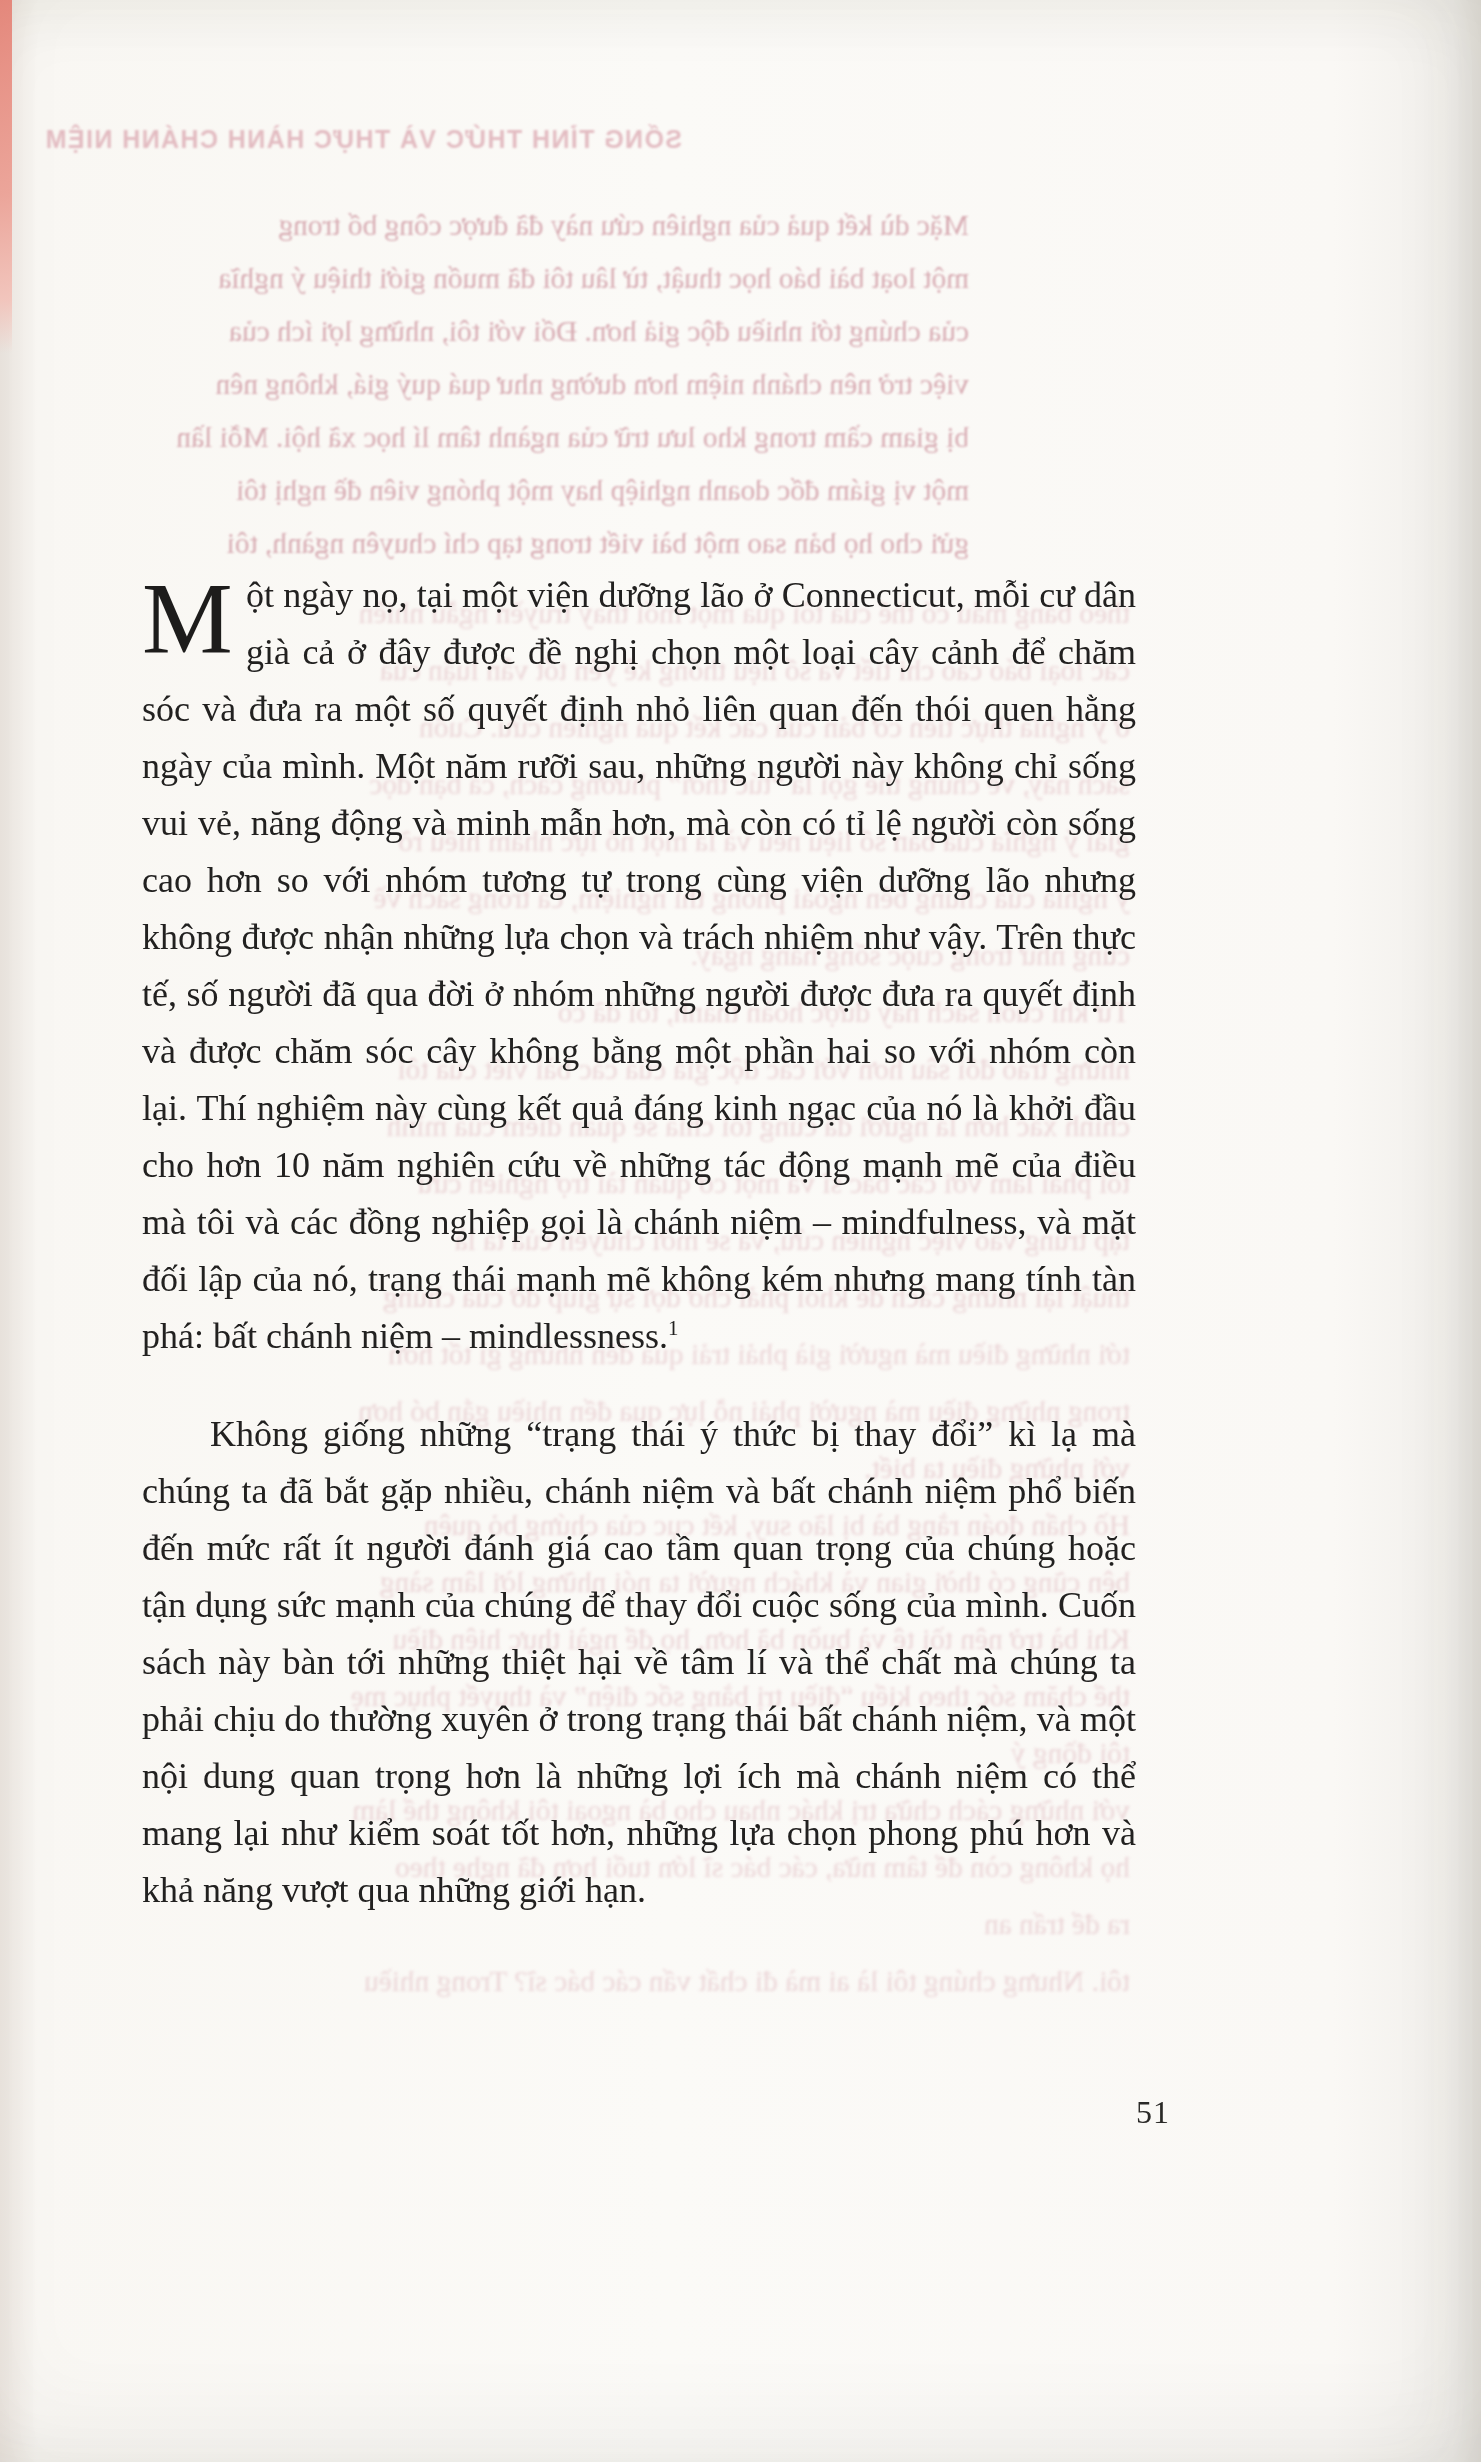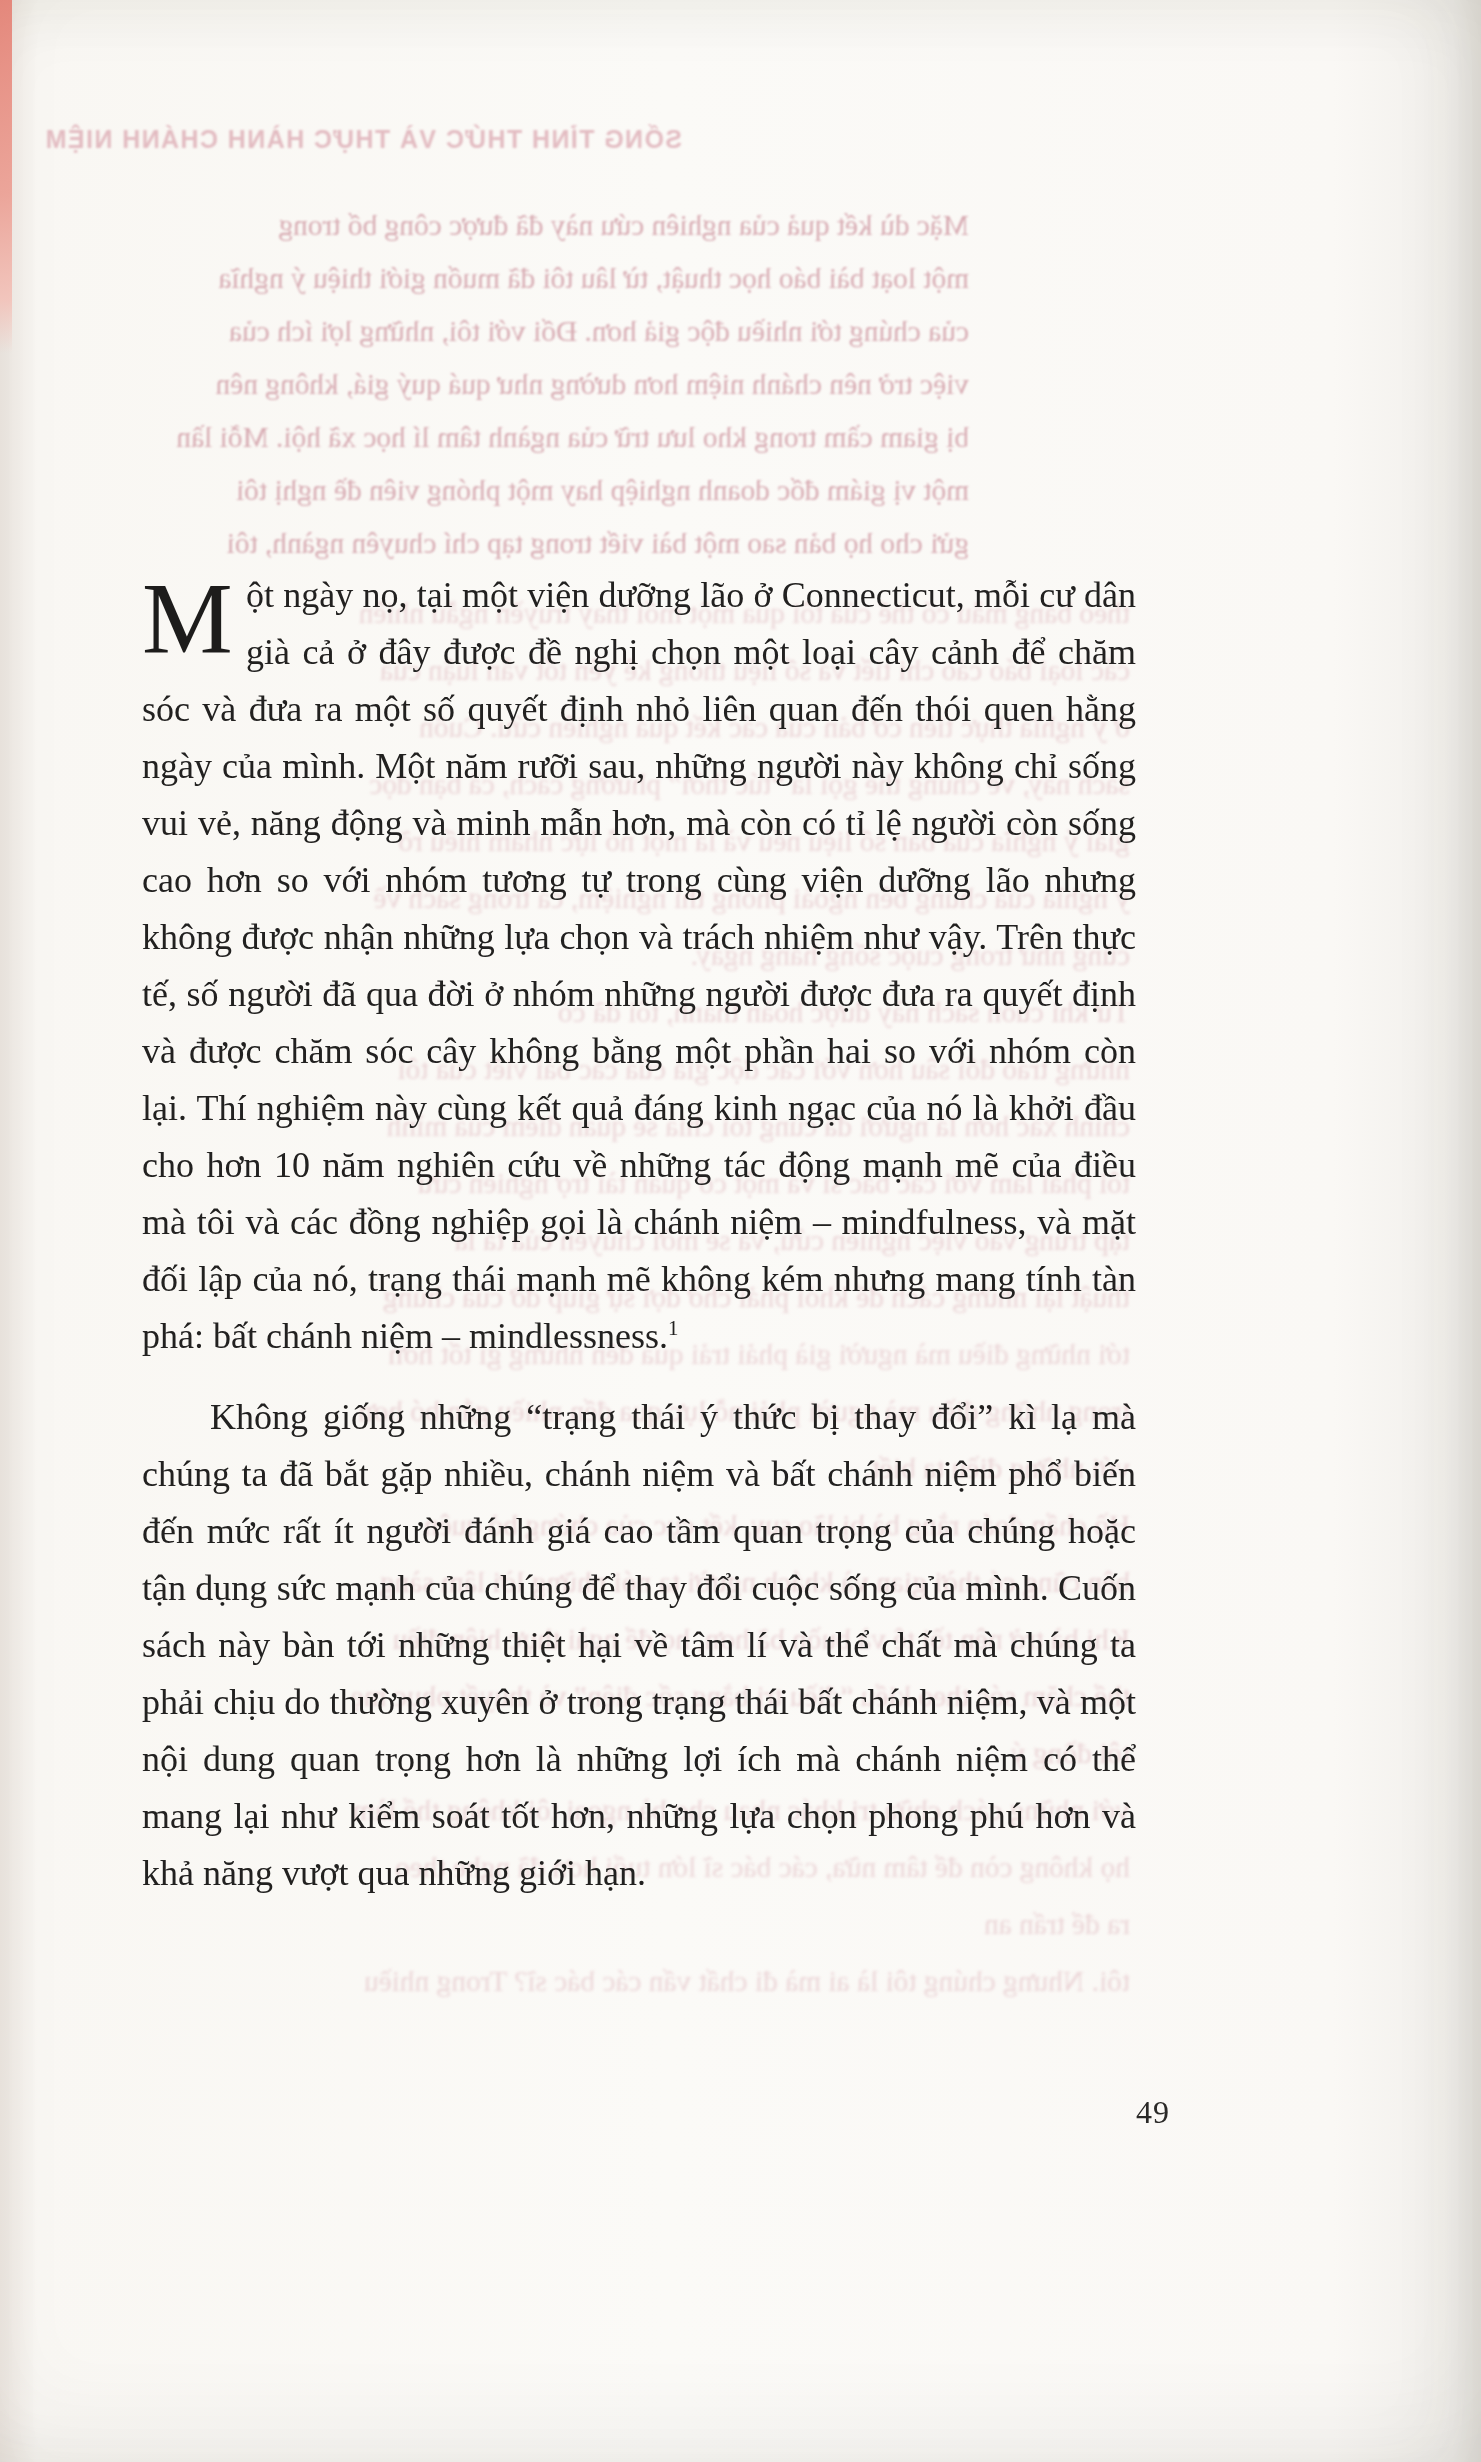--- a/index.html
+++ b/index.html
@@ -46,21 +46,21 @@
   }
   .bleed-line{transform:scaleX(-1);white-space:nowrap;overflow:hidden;}
   
   .text-block{
     position:absolute;top:567px;left:142px;width:994px;
     font-size:36px;line-height:57px;
     color:#222120;
     text-align:justify;
   }
   .para{margin:0;}
-  .para.indent{margin-top:24px;text-indent:68px;}
+  .para.indent{margin-top:41px;text-indent:68px;}
   .dropcap{
     float:left;
     font-size:102px;line-height:87px;
     padding:7.6px 13.3px 0 0;
     color:#1d1c1b;
   }
   .ital{}
   .sup{vertical-align:super;font-size:0.58em;line-height:0;}
   .page-number{
     position:absolute;left:1136px;top:2094px;
@@ -115,16 +115,16 @@
       </div>
   </div>
 
   <main class="text-block">
     <p class="para">
       <span class="dropcap">M</span><span>ột ngày nọ, tại một viện dưỡng lão ở Connecticut, mỗi cư dân già cả ở đây được đề nghị chọn một loại cây cảnh để chăm sóc và đưa ra một số quyết định nhỏ liên quan đến thói quen hằng ngày của mình. Một năm rưỡi sau, những người này không chỉ sống vui vẻ, năng động và minh mẫn hơn, mà còn có tỉ lệ người còn sống cao hơn so với nhóm tương tự trong cùng viện dưỡng lão nhưng không được nhận những lựa chọn và trách nhiệm như vậy. Trên thực tế, số người đã qua đời ở nhóm những người được đưa ra quyết định và được chăm sóc cây không bằng một phần hai so với nhóm còn lại. Thí nghiệm này cùng kết quả đáng kinh ngạc của nó là khởi đầu cho hơn 10 năm nghiên cứu về những tác động mạnh mẽ của điều mà tôi và các đồng nghiệp gọi là </span><span class="ital">chánh niệm – mindfulness</span><span>, và mặt đối lập của nó, trạng thái mạnh mẽ không kém nhưng mang tính tàn phá: </span><span class="ital">bất chánh niệm – mindlessness.</span><span class="sup">1</span>
     </p>
     <p class="para indent">Không giống những “trạng thái ý thức bị thay đổi” kì lạ mà chúng ta đã bắt gặp nhiều, chánh niệm và bất chánh niệm phổ biến đến mức rất ít người đánh giá cao tầm quan trọng của chúng hoặc tận dụng sức mạnh của chúng để thay đổi cuộc sống của mình. Cuốn sách này bàn tới những thiệt hại về tâm lí và thể chất mà chúng ta phải chịu do thường xuyên ở trong trạng thái bất chánh niệm, và một nội dung quan trọng hơn là những lợi ích mà chánh niệm có thể mang lại như kiểm soát tốt hơn, những lựa chọn phong phú hơn và khả năng vượt qua những giới hạn.</p>
   </main>
 
-  <div class="page-number">49</div>
+  <div class="page-number">51</div>
 
 </div>
 
 
 </body></html>

